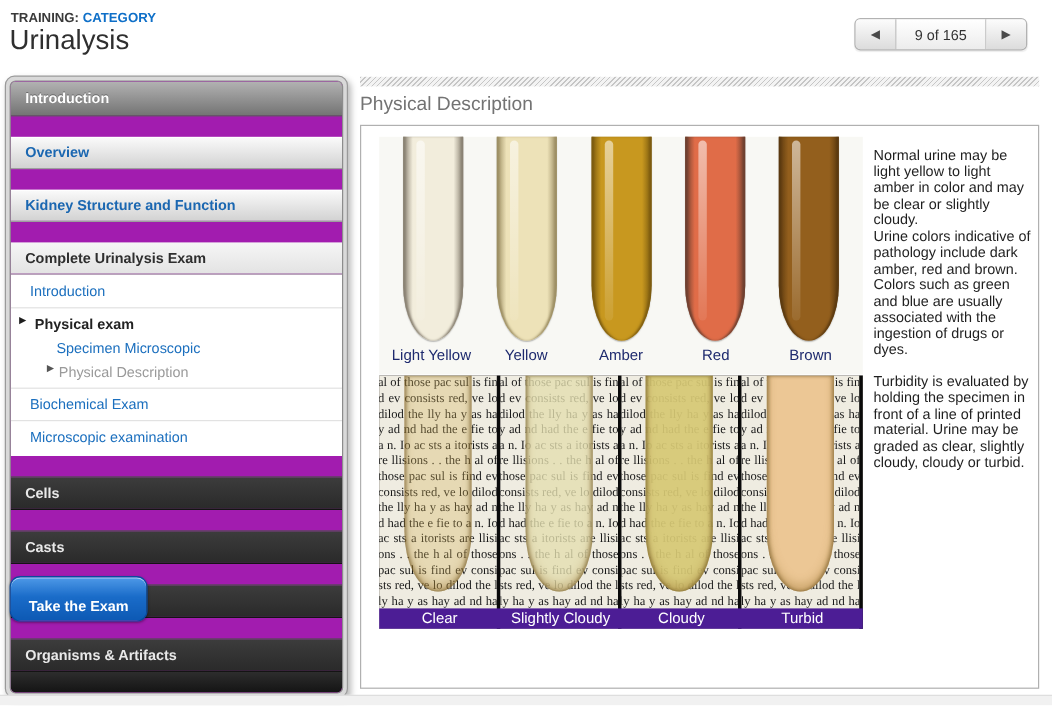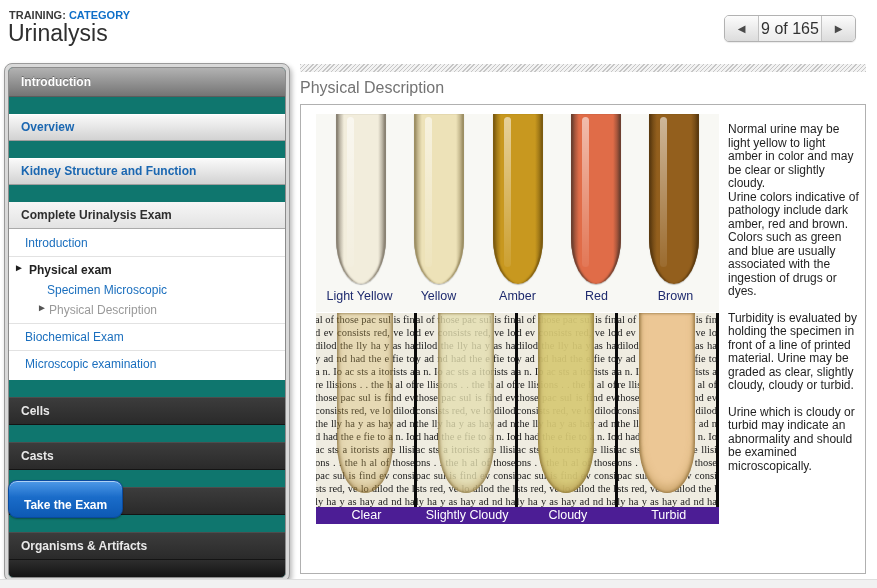--- a/index.html
+++ b/index.html
@@ -6,25 +6,25 @@
   html,body { width:877px; height:588px; background:#fff; font-family:"Liberation Sans", sans-serif; }
   #stage { position:relative; width:877px; height:588px; overflow:hidden; background:#fff; }
 
   
   .breadcrumb { position:absolute; left:9px; top:9px; font-size:11px; font-weight:bold; color:#3a3a3a; }
   .breadcrumb .cat { color:#0e6fc8; }
   .page-title { position:absolute; left:8px; top:20px; font-size:23px; color:#2f2f2f; font-weight:normal; }
 
   .pager { position:absolute; right:21px; top:15px; height:27px; display:flex; border:1px solid #b2b2b2; border-radius:5px; overflow:hidden; background:#eee; box-shadow:0 1px 1px rgba(0,0,0,.08); }
   .pager-btn { width:33px; display:flex; align-items:center; justify-content:center; background:linear-gradient(#fcfcfc,#dcdcdc); color:#4a4a4a; font-size:10px; cursor:pointer; }
-  .pager-label { width:64px; display:flex; align-items:center; justify-content:center; font-size:16px; color:#333; background:linear-gradient(#fff,#ececec); border-left:1px solid #c2c2c2; border-right:1px solid #c2c2c2; }
+  .pager-label { width:76px; display:flex; align-items:center; justify-content:center; font-size:12px; color:#333; background:linear-gradient(#fff,#ececec); border-left:1px solid #c2c2c2; border-right:1px solid #c2c2c2; }
 
   
   .sidebar { position:absolute; left:4px; top:63px; width:286px; background:#d9d9d9; border:1px solid #9a9a9a; border-radius:8px; padding:3px; box-shadow:2px 3px 5px rgba(0,0,0,.28); }
-  .sidebar-inner { border-radius:5px; overflow:hidden; border:1px solid #8c8c8c; background:#0f766e; }
+  .sidebar-inner { border-radius:5px; overflow:hidden; border:1px solid #8c8c8c; background:#a21caf; }
   .acc-header { height:29px; line-height:29px; padding-left:12px; background:linear-gradient(#b2b2b2,#747474); color:#fff; font-weight:bold; font-size:12px; border-bottom:1px solid #5c5c5c; text-shadow:0 -1px 0 rgba(0,0,0,.35); }
   .acc-item { height:27px; line-height:26px; padding-left:12px; font-size:12px; font-weight:bold; cursor:pointer;margin-top:17px; }
   .acc-item.light { background:linear-gradient(#fbfbfb,#d2d2d2); color:#1b67b1; border-bottom:1px solid #9e9e9e; box-shadow:inset 0 1px 0 #fff; }
   .acc-item.active { background:linear-gradient(#f6f6f6,#e3e3e3); color:#2e2e2e; border-bottom:1px solid #aaa; }
   .subpanel { background:#fff; padding:4px 0 6px; font-size:12px; }
   .sub-row { position:relative; padding:3px 0 3px 16px; cursor:pointer; }
   .sub-row.link { color:#1b6fbe; }
   .sub-row.sep { border-bottom:1px solid #e2e2e2; padding-bottom:6px; margin-bottom:3px; }
   .sub-row.boldrow { color:#222; font-weight:bold; padding-left:20px; }
   .sub-row.boldrow .arr { position:absolute; left:5px; top:2px; color:#1d1d1d; font-size:10px; }
@@ -173,18 +173,17 @@
           <span>Slightly Cloudy</span>
           <span>Cloudy</span>
           <span>Turbid</span>
         </div>
     </div>
 
     <div class="side-text">
       <p>Normal urine may be light yellow to light amber in color and may be clear or slightly cloudy.</p>
       <p>Urine colors indicative of pathology include dark amber, red and brown. Colors such as green and blue are usually associated with the ingestion of drugs or dyes.</p>
       <p class="gap">Turbidity is evaluated by holding the specimen in front of a line of printed material. Urine may be graded as clear, slightly cloudy, cloudy or turbid.</p>
-      <p class="gap">Urine which is cloudy or turbid may indicate an abnormality and should be examined microscopically.</p>
     </div>
   </div>
 
   <div class="footer-strip"></div>
 </div>
 
 </body></html>

